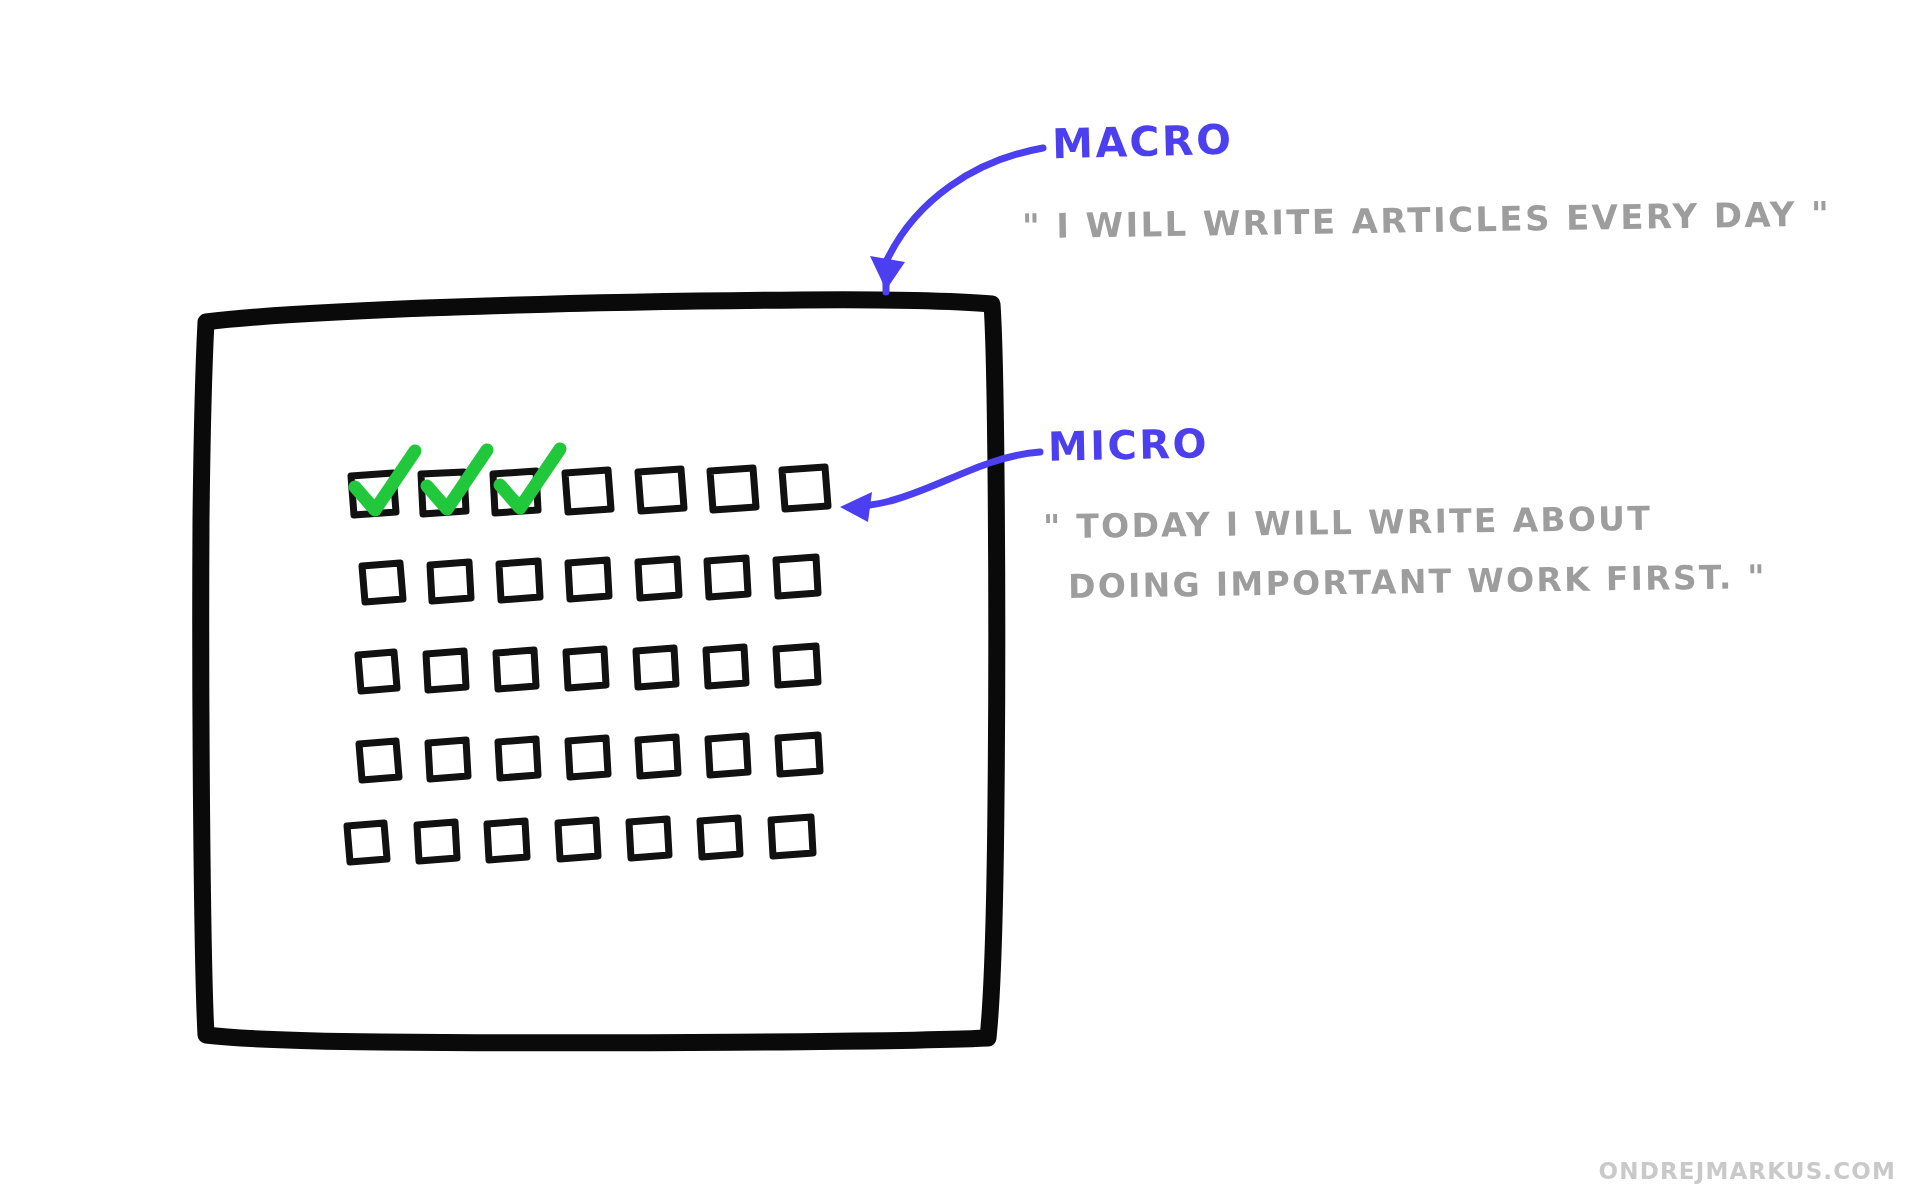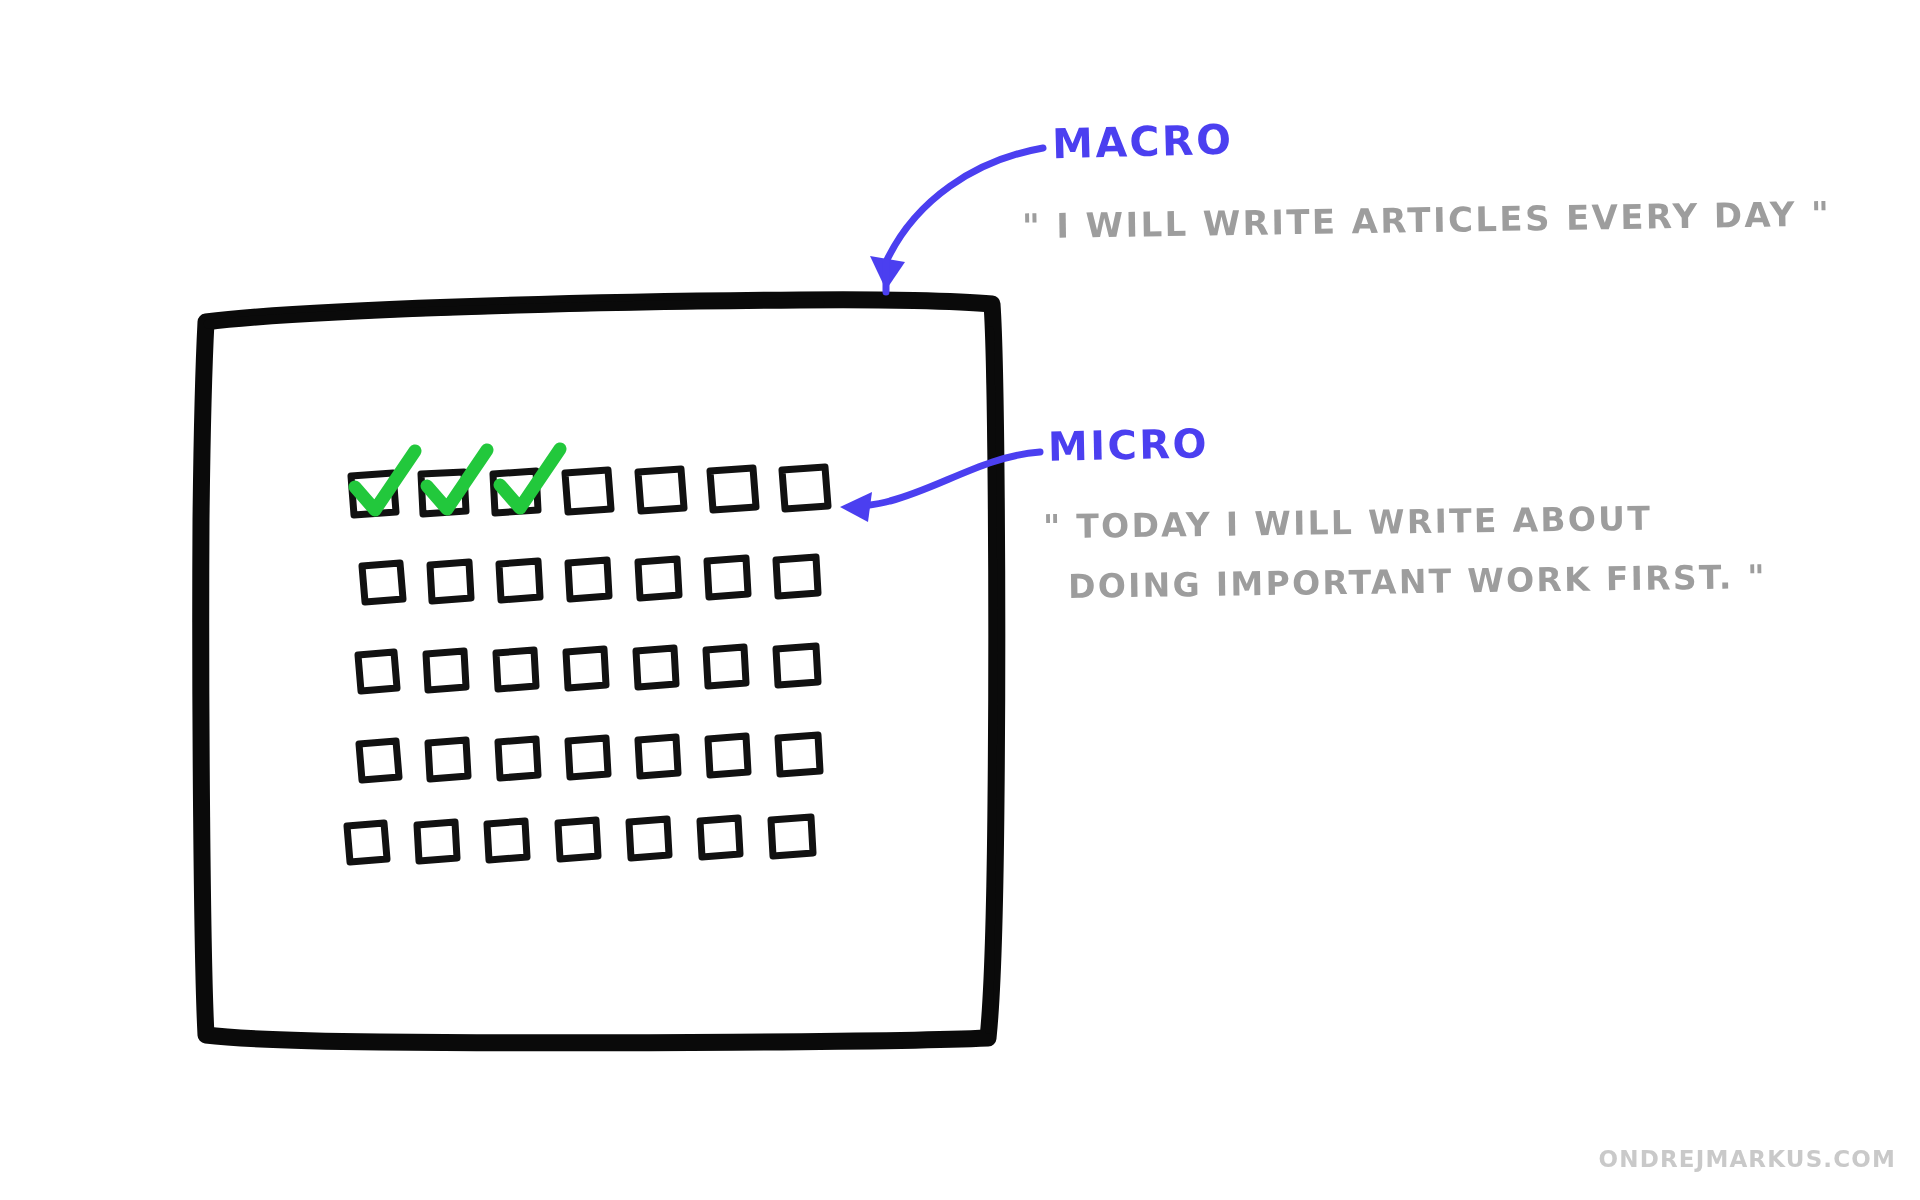--- a/index.html
+++ b/index.html
@@ -69,21 +69,21 @@
     left: 1068px;
     top: 562px;
     font-size: 33px;
     color: #9d9d9d;
     transform: rotate(-0.8deg);
     letter-spacing: 0.07em;
   }
   #watermark {
     position: absolute;
     right: 24px;
-    bottom: 28px;
+    bottom: 16px;
     font-family: "DejaVu Sans", sans-serif;
     font-weight: 700;
     font-size: 23px;
     color: #c9c9c9;
     letter-spacing: 0.05em;
     white-space: nowrap;
     user-select: none;
   }
 </style>
 </head>

